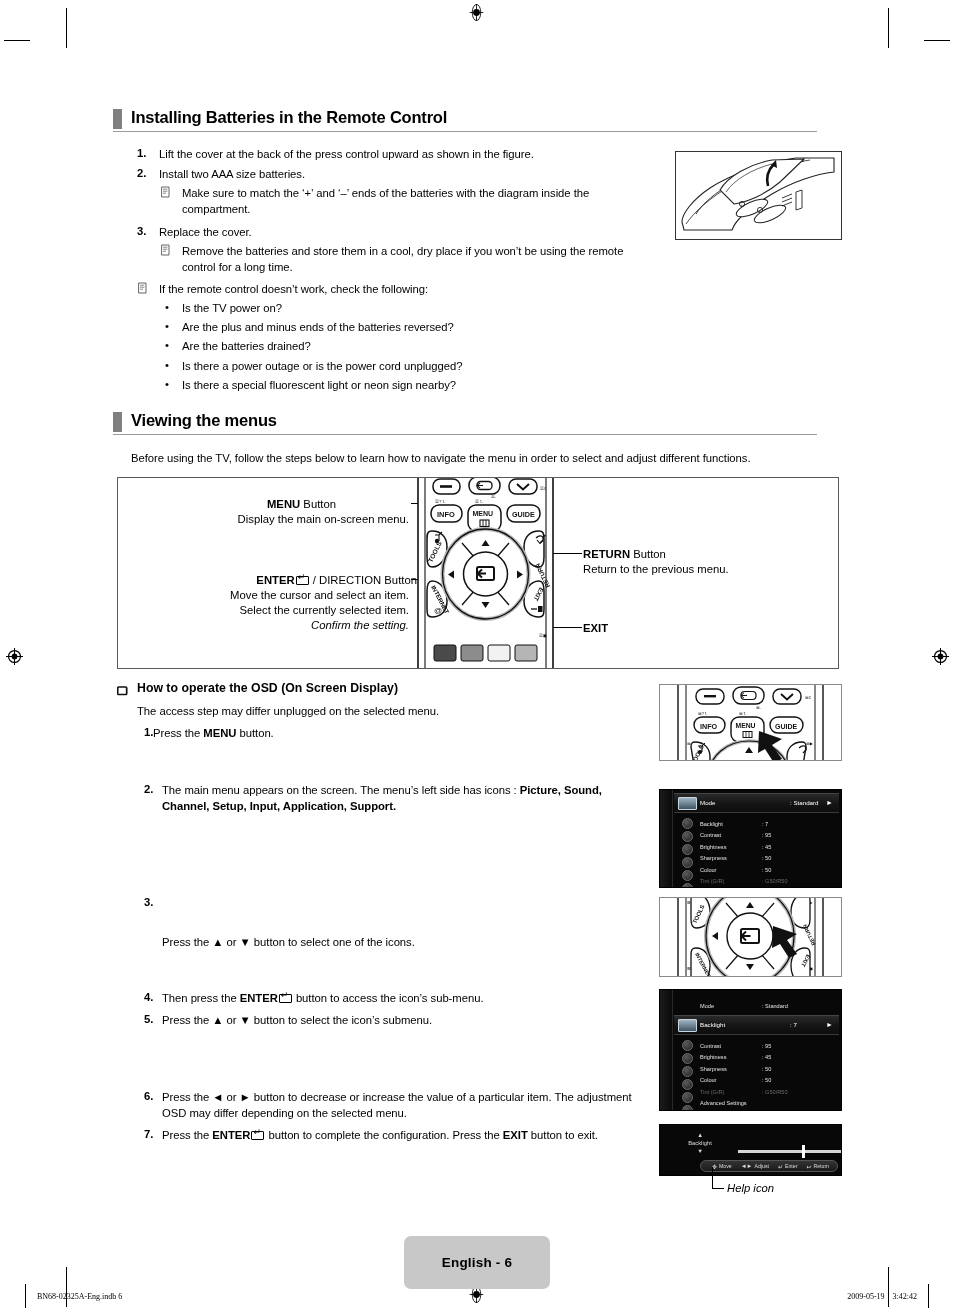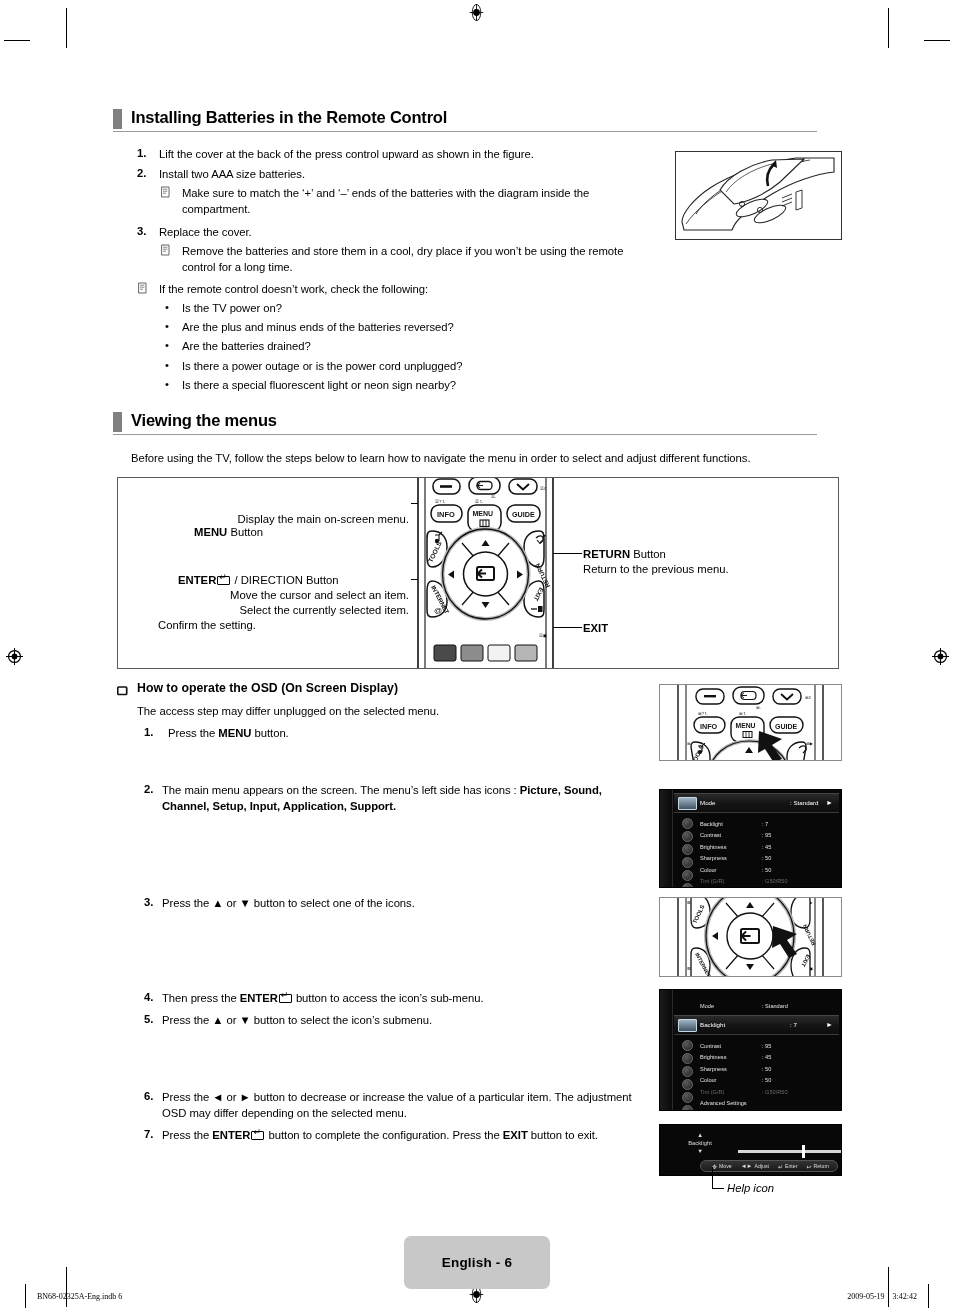--- a/index.html
+++ b/index.html
@@ -293,39 +293,39 @@
 <div class="section-head" style="top:412px">
   <div class="section-bar"></div>
   <div class="section-title">Viewing the menus</div>
 </div>
 <div class="section-rule" style="top:434px"></div>
 
 <div class="txt" style="left:131px; top:451px; width:690px">Before using the TV, follow the steps below to learn how to navigate the menu in order to select and adjust different functions.</div>
 
 <div class="diagram-box">
 
-  <div class="callout-label" style="left:76px; top:19px; width:215px; text-align:left;margin-top:28px;">
+  <div class="callout-label" style="left:76px; top:19px; width:215px; text-align:center;">
     <span class="ttl">MENU</span><span> Button</span>
   </div>
   <div class="callout-label" style="left:56px; top:34px; width:235px; text-align:right;">
     <span>Display the main on-screen menu.</span>
   </div>
   <div class="leader" style="left:293px; top:25px; width:64px;"></div>
   <div class="leader" style="left:356px; top:5px; width:1px; height:21px;"></div>
 
-  <div class="callout-label" style="left:60px; top:95px; width:231px; ">
+  <div class="callout-label" style="left:68px; top:95px; width:231px; text-align:right;">
     <span class="ttl">ENTER</span><span class="enter-glyph"></span><span> / DIRECTION Button</span>
   </div>
   <div class="callout-label" style="left:40px; top:110px; width:251px; text-align:right;">
     <span>Move the cursor and select an item.</span>
   </div>
   <div class="callout-label" style="left:40px; top:125px; width:251px; text-align:right;">
     <span>Select the currently selected item.</span>
   </div>
-  <div class="callout-label" style="left:40px; top:140px; width:251px; text-align:left;">
+  <div class="callout-label" style="left:40px; top:140px; width:251px; text-align:right;font-style:italic;">
     <span>Confirm the setting.</span>
   </div>
   <div class="leader" style="left:293px; top:101px; width:35px;"></div>
 
   <div class="callout-label" style="left:465px; top:69px;">
     <span class="ttl">RETURN</span><span> Button</span>
   </div>
   <div class="callout-label" style="left:465px; top:84px;">
     <span>Return to the previous menu.</span>
   </div>
@@ -423,27 +423,27 @@
 
 <div style="position:absolute; left:117px; top:682px;">
   <svg width="11" height="11" viewBox="0 0 11 11">
       <rect x="0.7" y="2" width="9" height="7.5" rx="1" fill="none" stroke="#111" stroke-width="1.7"></rect>
     </svg>
 </div>
 <div style="position:absolute; left:137px; top:681px; font-size:12.3px; font-weight:bold;">How to operate the OSD (On Screen Display)</div>
 <div class="txt" style="left:137px; top:704px; width:500px">The access step may differ unplugged on the selected menu.</div>
 
 <div class="num" style="left:144px; top:726px">1.</div>
-<div class="txt" style="left:168px; top:726px; width:460px"><span>Press the </span><b>MENU</b><span> button.</span></div>
+<div class="txt" style="left:153px; top:726px; width:460px"><span>Press the </span><b>MENU</b><span> button.</span></div>
 
 <div class="num" style="left:144px; top:783px">2.</div>
 <div class="txt" style="left:162px; top:783px; width:478px"><span>The main menu appears on the screen. The menu’s left side has icons : </span><b>Picture, Sound, Channel, Setup, Input, Application, Support.</b></div>
 
 <div class="num" style="left:144px; top:896px">3.</div>
-<div class="txt" style="left:162px; top:896px; width:470px">Press the ▲ or ▼ button to select one of the icons.</div>
+<div class="txt" style="left:162px; top:935px; width:470px">Press the ▲ or ▼ button to select one of the icons.</div>
 
 <div class="num" style="left:144px; top:991px">4.</div>
 <div class="txt" style="left:162px; top:991px; width:470px"><span>Then press the </span><b>ENTER</b><span class="enter-glyph"></span><span> button to access the icon’s sub-menu.</span></div>
 
 <div class="num" style="left:144px; top:1013px">5.</div>
 <div class="txt" style="left:162px; top:1013px; width:470px">Press the ▲ or ▼ button to select the icon’s submenu.</div>
 
 <div class="num" style="left:144px; top:1090px">6.</div>
 <div class="txt" style="left:162px; top:1090px; width:478px">Press the ◄ or ► button to decrease or increase the value of a particular item. The adjustment OSD may differ depending on the selected menu.</div>
 

